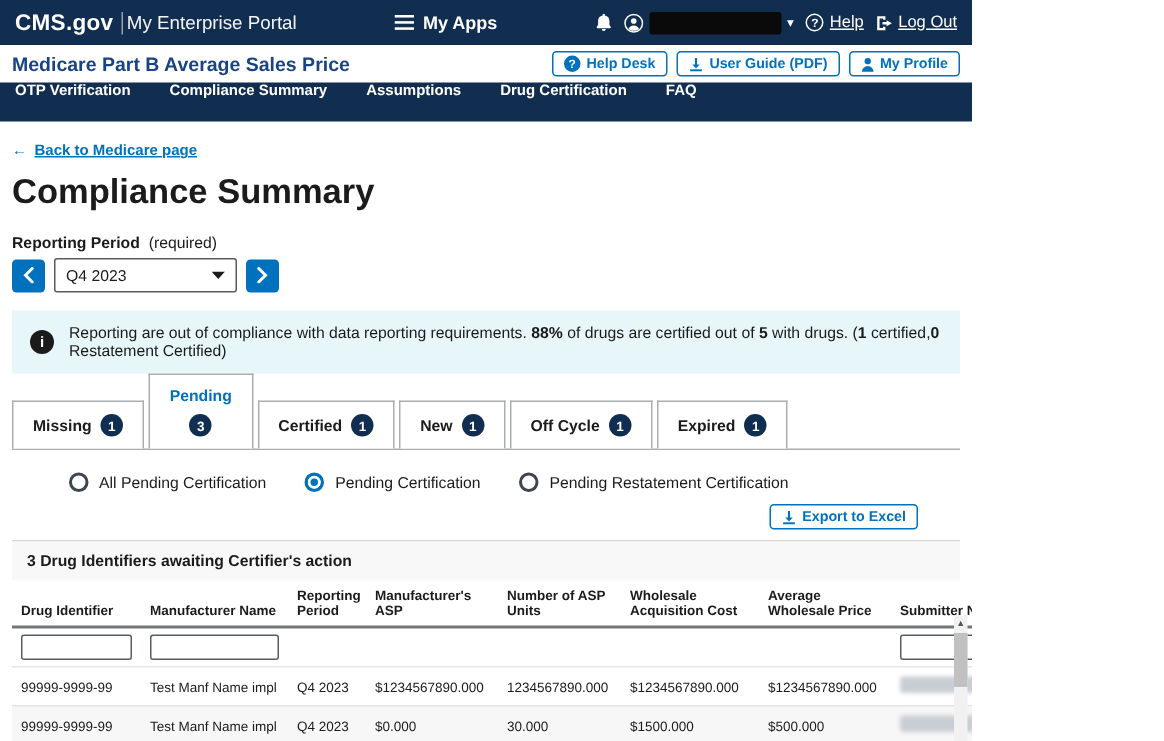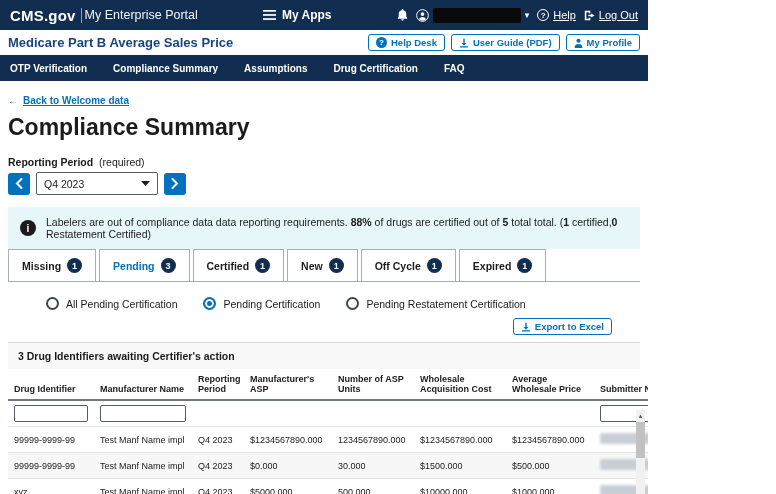--- a/index.html
+++ b/index.html
@@ -22,21 +22,21 @@
   .tb-link { text-decoration:underline; font-size:11px; white-space:nowrap; }
 
   
   .app-header { height:25px; display:flex; align-items:center; padding:0 8px; background:#fff; }
   .app-title { font-size:13px; font-weight:bold; color:#1a4480; }
   .app-buttons { margin-left:auto; display:flex; gap:6px; }
   .btn-outline { display:inline-flex; align-items:center; gap:4px; border:1px solid #0071bc; border-radius:3px; background:#fff; color:#0071bc; font-size:9.5px; font-weight:bold; padding:0 7px; height:17px; cursor:pointer; font-family:inherit; white-space:nowrap; }
   .qc { width:11px; height:11px; border-radius:50%; background:#0071bc; color:#fff; font-size:8px; font-weight:bold; display:inline-flex; align-items:center; justify-content:center; }
 
   
-  .mainnav { height:26px; background:#112e51; display:flex; align-items:center; padding:0 10px; gap:26px; }
+  .mainnav { height:26px; background:#112e51; display:flex; align-items:flex-start; padding:0 10px; gap:26px; }
   .nav-item { color:#fff; font-size:10px; font-weight:bold; cursor:pointer; white-space:nowrap; }
 
   
   main { padding:9px 8px 0; }
   .back-link { display:inline-flex; gap:5px; color:#0071bc; font-size:10px; font-weight:bold; align-items:center; cursor:pointer; }
   .back-link .txt { text-decoration:underline; }
   .page-title { font-size:23px; font-weight:bold; color:#1b1b1b; margin-top:6px; }
 
   .rp-label { margin-top:15px; font-size:10.5px; color:#1b1b1b; }
   .rp-label b { font-weight:bold; }
@@ -44,21 +44,21 @@
   .rp-controls { margin-top:4px; display:flex; align-items:center; gap:6px; }
   .pager-btn { width:22px; height:22px; background:#0071bc; border:none; border-radius:3px; display:inline-flex; align-items:center; justify-content:center; cursor:pointer; }
   .select { width:122px; height:23px; border:1px solid #565c65; border-radius:2px; background:#fff; display:flex; align-items:center; justify-content:space-between; padding:0 7px; font-size:10.5px; color:#1b1b1b; cursor:pointer; }
 
   .banner { margin-top:12px; background:#e7f6f8; padding:9px 12px; display:flex; align-items:center; gap:10px; font-size:10.5px; color:#1b1b1b; }
   .info-icon { min-width:16px; width:16px; height:16px; border-radius:50%; background:#1b1b1b; color:#fff; display:inline-flex; align-items:center; justify-content:center; font-size:10px; font-weight:bold; }
   .banner-text b { font-weight:bold; }
 
   .tabs { margin-top:0; display:flex; gap:3px; border-bottom:1px solid #a9aeb1; align-items:flex-end; }
   .tab { display:inline-flex; align-items:center; gap:6px; padding:8px 13px; border:1px solid #a9aeb1; border-bottom:none; background:#fff; font-size:10.5px; font-weight:bold; color:#1b1b1b; cursor:pointer; }
-  .tab.active { color:#0071bc; }
+  .tab.active { color:#0071bc;flex-direction:column; }
   .badge { width:15px; height:15px; border-radius:50%; background:#112e51; color:#fff; font-size:9px; font-weight:bold; display:inline-flex; align-items:center; justify-content:center; }
 
   .radio-row { margin-top:15px; margin-left:38px; display:flex; gap:26px; }
   .radio { display:flex; align-items:center; gap:7px; font-size:10.5px; color:#1b1b1b; cursor:pointer; }
   .rdot { width:13px; height:13px; border-radius:50%; border:2px solid #3d4551; background:#fff; flex:none; }
   .radio.selected .rdot { border-color:#0071bc; background:#0071bc; box-shadow:inset 0 0 0 2px #fff; }
 
   .export-row { margin-top:8px; display:flex; justify-content:flex-end; padding-right:28px; }
 
   
@@ -162,21 +162,21 @@
     <span class="nav-item">OTP Verification</span>
     <span class="nav-item">Compliance Summary</span>
     <span class="nav-item">Assumptions</span>
     <span class="nav-item">Drug Certification</span>
     <span class="nav-item">FAQ</span>
   </nav>
 
   <main>
     <div class="back-link">
       <span>←</span>
-      <span class="txt">Back to Welcome data</span>
+      <span class="txt">Back to Medicare page</span>
     </div>
 
     <h1 class="page-title">Compliance Summary</h1>
 
     <div class="rp-label">
       <b>Reporting Period</b>
       <span class="req">(required)</span>
     </div>
     <div class="rp-controls">
       <button class="pager-btn">
@@ -192,21 +192,21 @@
       </div>
       <button class="pager-btn">
         <svg width="8" height="11" viewBox="0 0 8 11">
             <path d="M1.5 1 6 5.5 1.5 10" fill="none" stroke="#fff" stroke-width="2" stroke-linecap="round"></path>
           </svg>
       </button>
     </div>
 
     <div class="banner">
       <span class="info-icon">i</span>
-      <span class="banner-text"><span>Labelers are out of compliance data data reporting requirements. </span><b>88%</b><span> of drugs are certified out of </span><b>5</b><span> total total. (</span><b>1</b><span> certified,</span><b>0</b><span> Restatement Certified)</span></span>
+      <span class="banner-text"><span>Reporting are out of compliance with data reporting requirements. </span><b>88%</b><span> of drugs are certified out of </span><b>5</b><span> with drugs. (</span><b>1</b><span> certified,</span><b>0</b><span> Restatement Certified)</span></span>
     </div>
 
     <div class="tabs">
       <div class="tab">
         <span>Missing</span>
         <span class="badge">1</span>
       </div>
       <div class="tab active">
         <span>Pending</span>
         <span class="badge">3</span>

